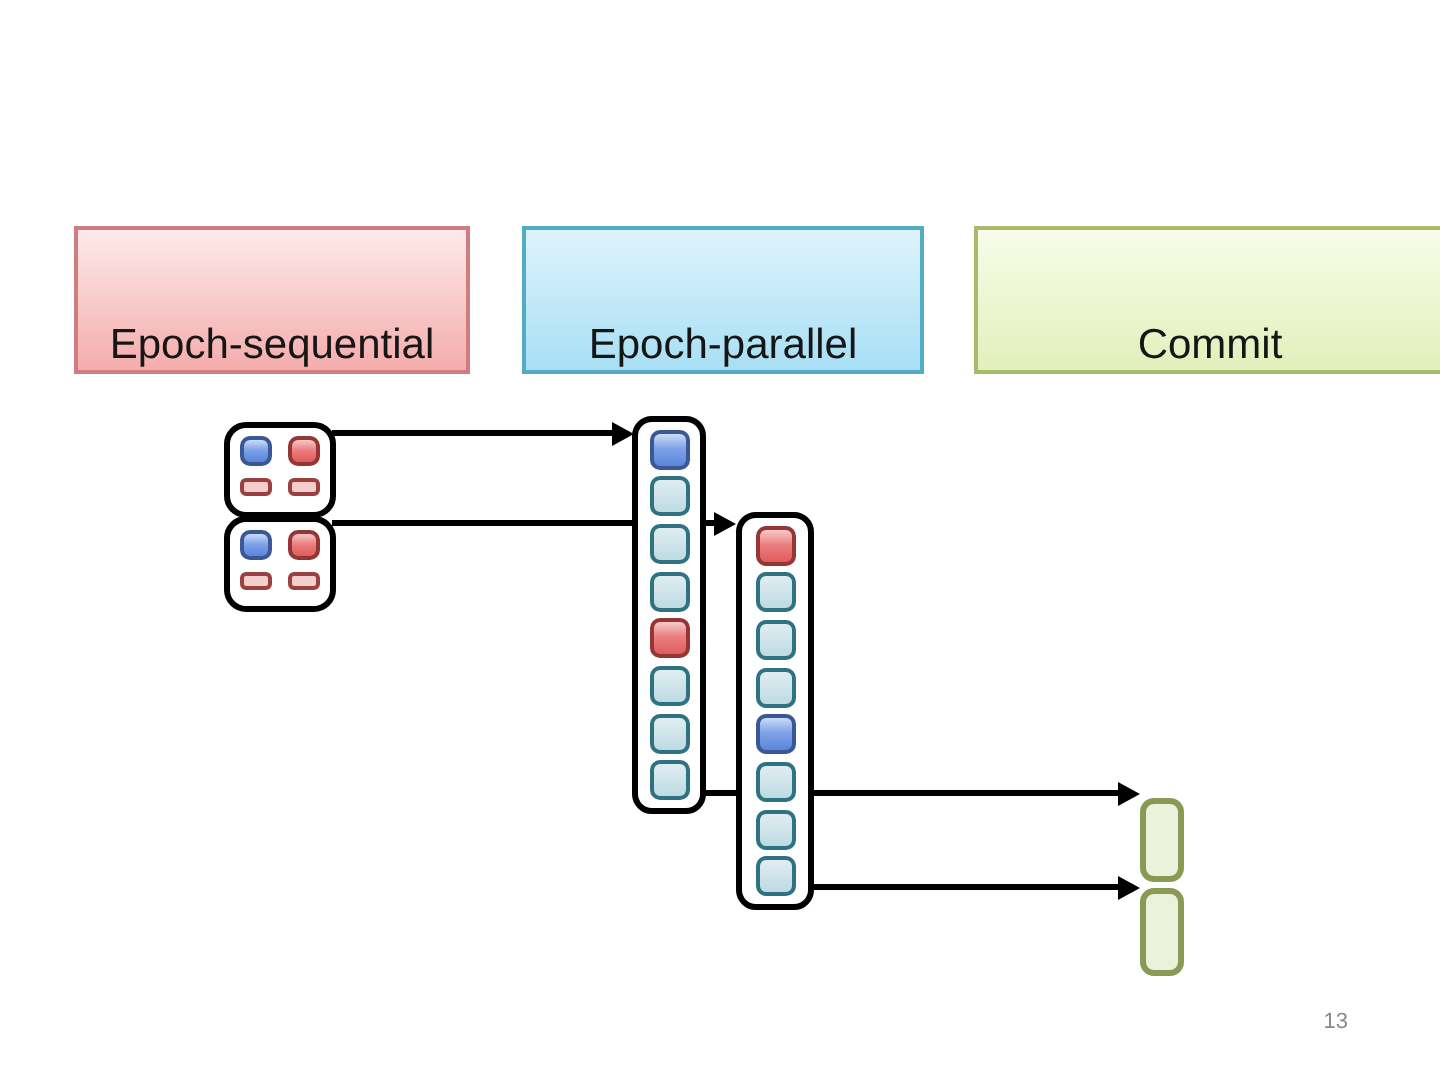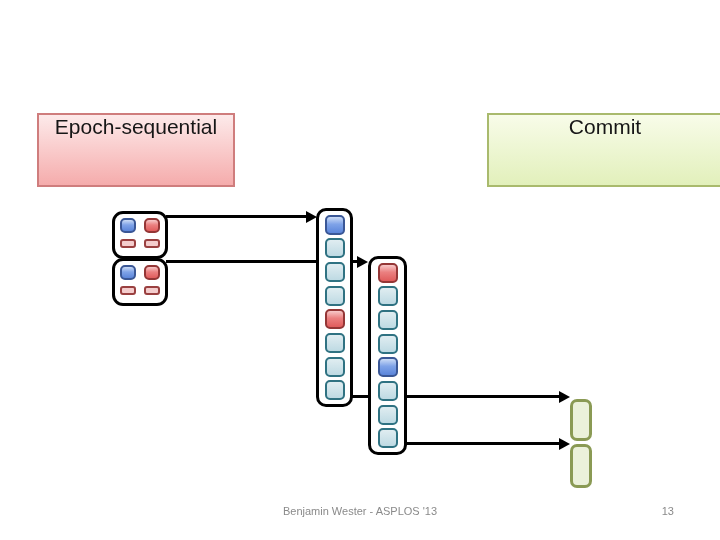--- a/index.html
+++ b/index.html
@@ -5,21 +5,21 @@
   html,body{margin:0;padding:0;background:#fff}
   .slide{position:relative;width:720px;height:540px;background:#ffffff;
          font-family:"Liberation Sans",sans-serif;overflow:hidden}
 
   
   .title{position:absolute;top:38px;left:0;width:720px;text-align:center;
          font-size:45px;line-height:52px;font-weight:400;color:var(--title-color)}
 
   
   .stage{position:absolute;top:113px;height:74px;box-sizing:border-box;border:2px solid;
-         display:flex;align-items:flex-start;justify-content:center;font-size:21px;color:#161616}
+         display:flex;align-items:flex-end;justify-content:center;font-size:21px;color:#161616}
   .stage-pink{left:37px;width:198px;border-color:var(--stage-pink-border);
       background:linear-gradient(180deg,var(--stage-pink-top) 0%,var(--stage-pink-bottom) 100%)}
   .stage-blue{left:261px;width:201px;border-color:var(--stage-blue-border);
       background:linear-gradient(180deg,var(--stage-blue-top) 0%,var(--stage-blue-bottom) 100%)}
   .stage-green{left:487px;width:236px;border-color:var(--stage-green-border);
       background:linear-gradient(180deg,var(--stage-green-top) 0%,var(--stage-green-bottom) 100%)}
 
   
   .h-line{position:absolute;height:3px;background:var(--arrow-color);z-index:1}
   .a-head{position:absolute;width:0;height:0;z-index:1;
@@ -71,20 +71,23 @@
 </style>
 </head>
 <body>
 
 <div class="slide">
 
 
   <div class="stage stage-pink">
     <span>Epoch-sequential</span>
   </div>
+  <div class="stage stage-blue">
+    <span>Epoch-parallel</span>
+  </div>
   <div class="stage stage-green">
     <span>Commit</span>
   </div>
 
   <div class="h-line line-1"></div>
   <div class="a-head head-1"></div>
   <div class="h-line line-2"></div>
   <div class="a-head head-2"></div>
   <div class="h-line line-3"></div>
   <div class="a-head head-3"></div>
@@ -121,16 +124,15 @@
       <div class="cell cell-teal"></div>
       <div class="cell cell-blue"></div>
       <div class="cell cell-teal"></div>
       <div class="cell cell-teal"></div>
       <div class="cell cell-teal"></div>
     </div>
 
   <div class="commit-slot slot-1"></div>
   <div class="commit-slot slot-2"></div>
 
-  <div class="footer-credit">Benjamin Wester - ASPLOS '13</div>
   <div class="footer-page">13</div>
 
 </div>
 
 </body></html>

